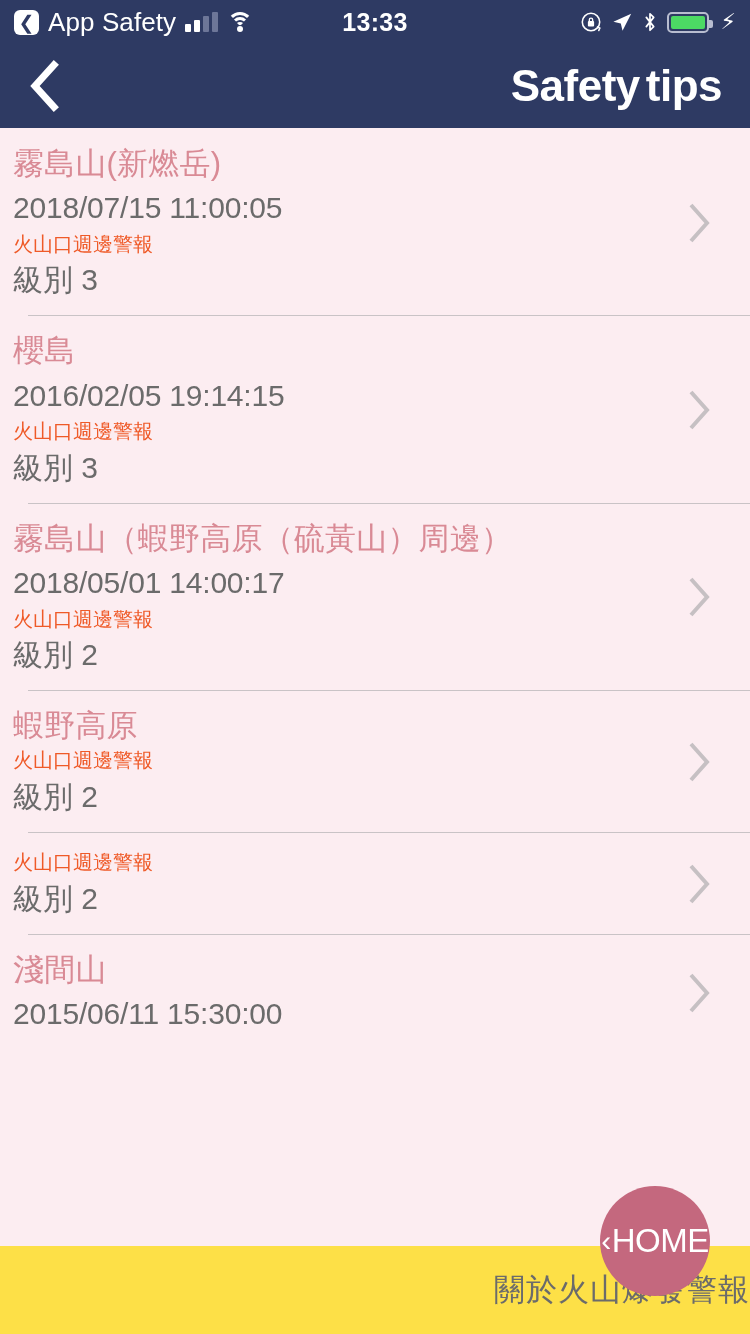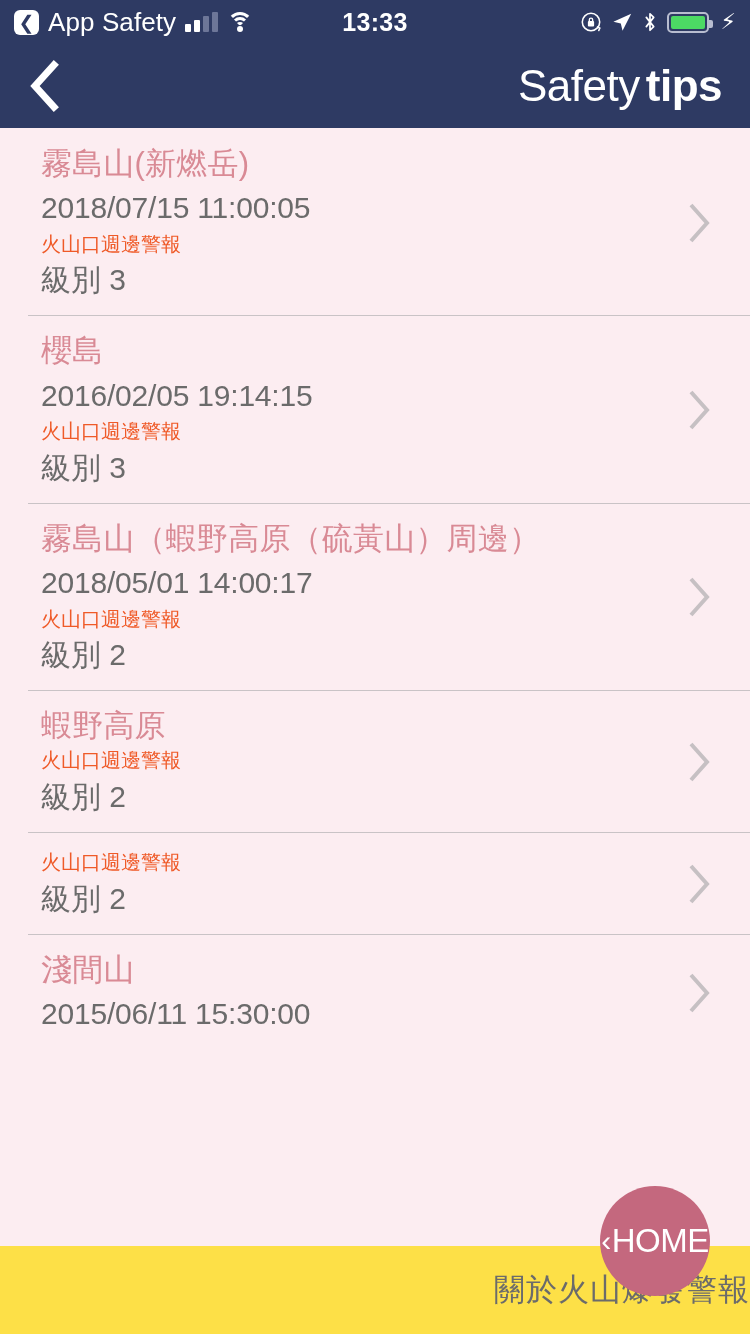--- a/index.html
+++ b/index.html
@@ -58,30 +58,30 @@
 
   
   .navbar {
     position:absolute; top:44px; left:0; width:750px; height:84px;
     background:#2e3a63; display:flex; align-items:center; padding:0 28px;
   }
   .nav-back {
     font-size:0; width:44px; height:50px; display:flex; align-items:center; justify-content:flex-start;
   }
   .nav-title { margin-left:auto; display:flex; align-items:baseline; color:#fff; }
-  .nav-title .thin { font-size:44px; font-weight:400; letter-spacing:-0.5px; }
+  .nav-title .thin { font-size:44px; font-weight:700; letter-spacing:-0.5px; }
   .nav-title .bold { font-size:44px; font-weight:700; letter-spacing:-0.5px; margin-left:6px; }
 
   
   .list {
     position:absolute; top:128px; left:0; width:750px; height:1118px;
     background:#fcedf1; overflow:hidden;
   }
   .row {
-    position:relative; padding:16px 28px 14px 41px;
+    position:relative; padding:16px 28px 14px 13px;
     display:flex; align-items:center;
   }
   .row + .row::before {
     content:""; position:absolute; top:0; left:28px; right:0; height:1px; background:#c9c3c6;
   }
   .row-body { flex:1 1 auto; min-width:0; }
   .row-title {
     font-size:31px; color:#d98a95; line-height:1.3; letter-spacing:0.2px;
     white-space:nowrap;
   }

